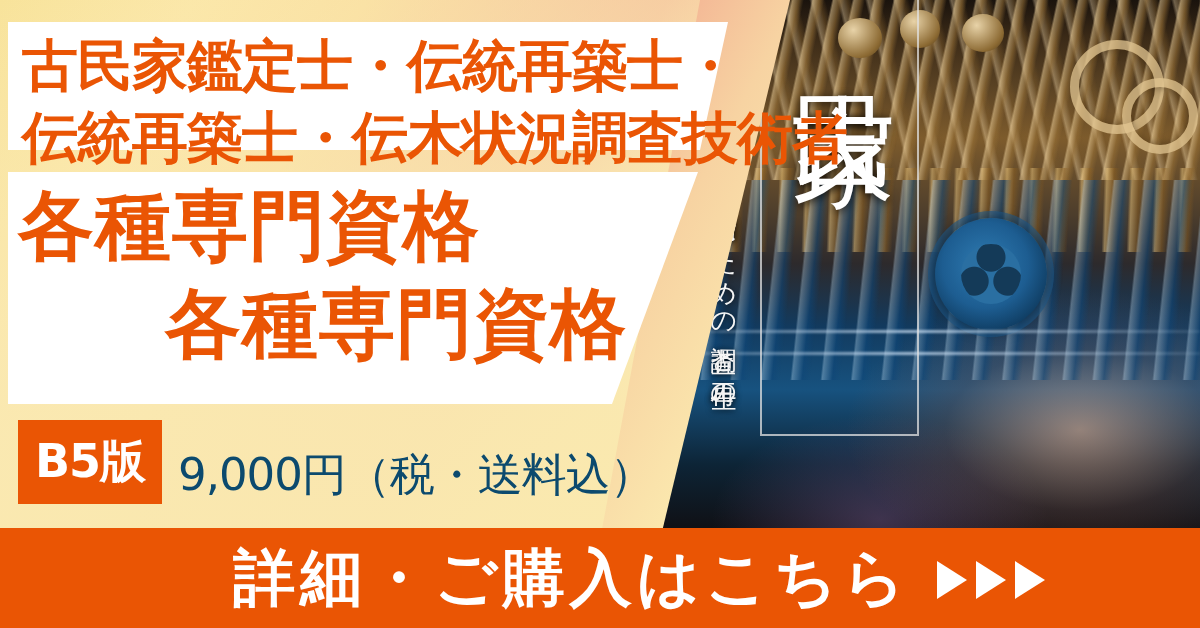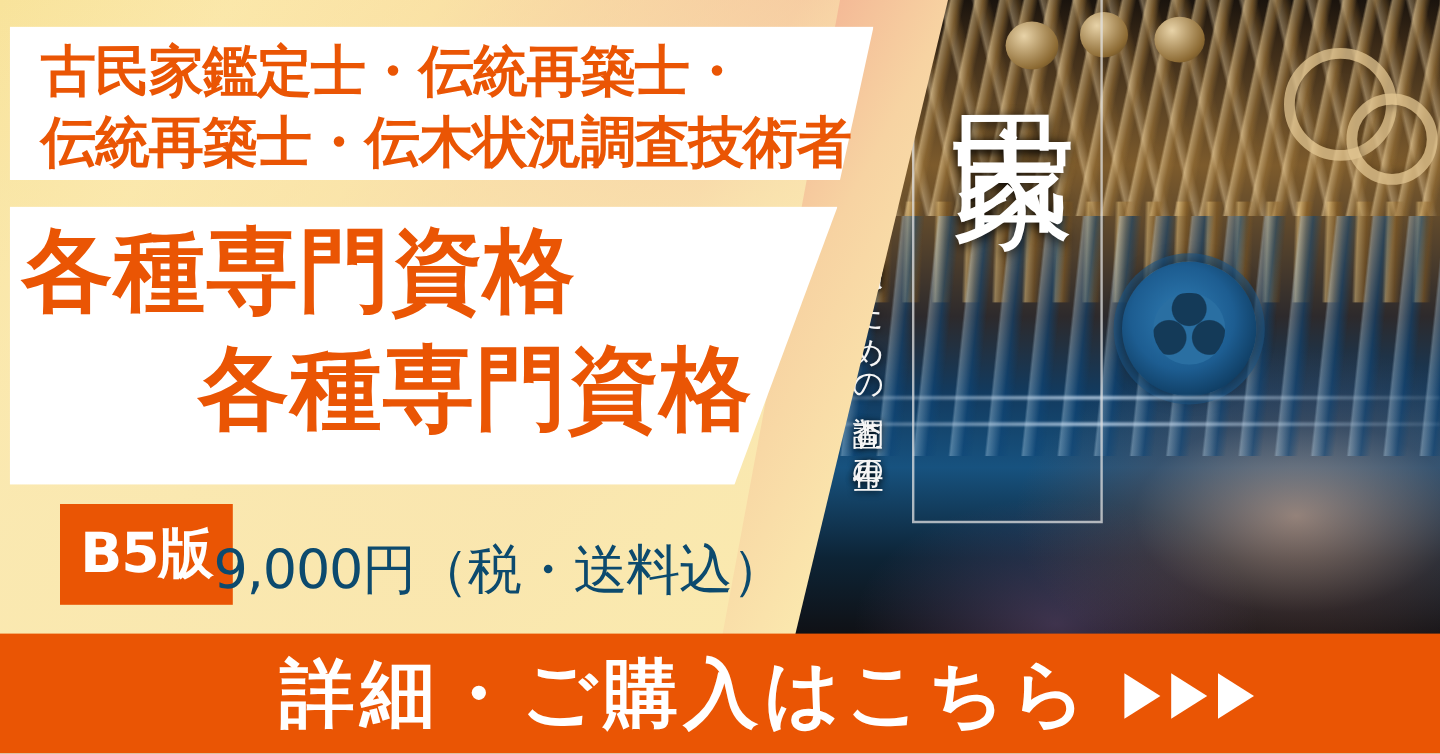--- a/index.html
+++ b/index.html
@@ -215,23 +215,23 @@
   }
 
   
   .jp {
     font-family: "DejaVu Sans", "Liberation Sans", sans-serif;
     color: #ea5504;
     font-weight: 700;
   }
   .line-top {
     position: absolute;
-    left: 34px; top: 30px;
+    left: 22px; top: 30px;
     width: 700px;
-    font-size: 46px;
+    font-size: 56px;
     line-height: 1.28;
     letter-spacing: -1px;
     white-space: nowrap;
   }
   .line-top div { white-space: nowrap; }
 
   .head-1 {
     position: absolute;
     left: 18px; top: 188px;
     font-size: 76px;
@@ -255,21 +255,20 @@
     width: 144px; height: 84px;
     background: #ea5504;
     display: flex;
     align-items: center;
     justify-content: center;
     color: #ffffff;
     font-family: "DejaVu Sans", "Liberation Sans", sans-serif;
     font-weight: 700;
     font-size: 46px;
     letter-spacing: -1px;
-    margin-left: 32px;
   }
   .price {
     position: absolute;
     left: 178px; top: 452px;
     font-size: 45px;
     line-height: 1;
     letter-spacing: -1px;
     white-space: nowrap;
     font-weight: 400;
     font-family: "DejaVu Sans", "Liberation Sans", sans-serif;

